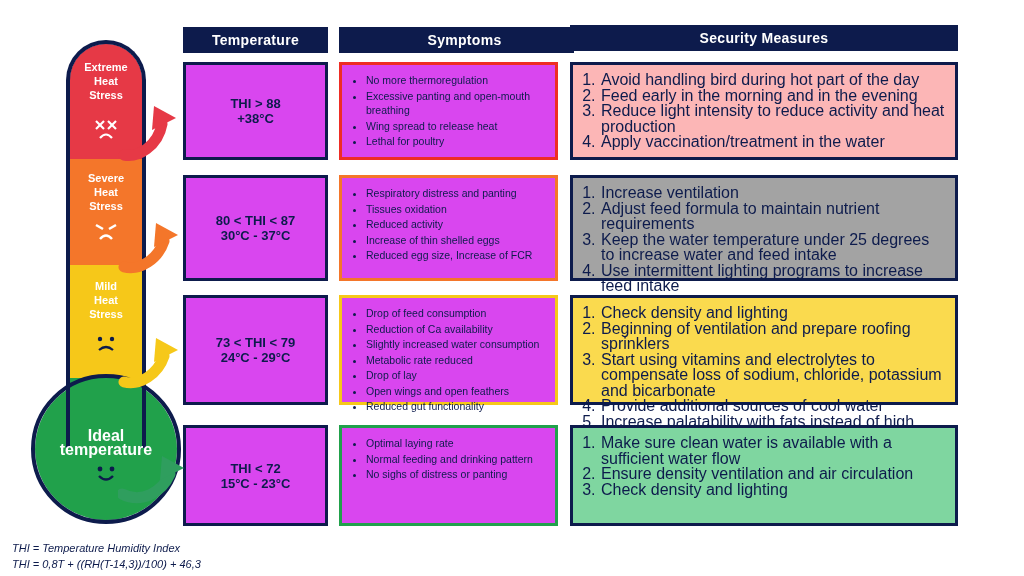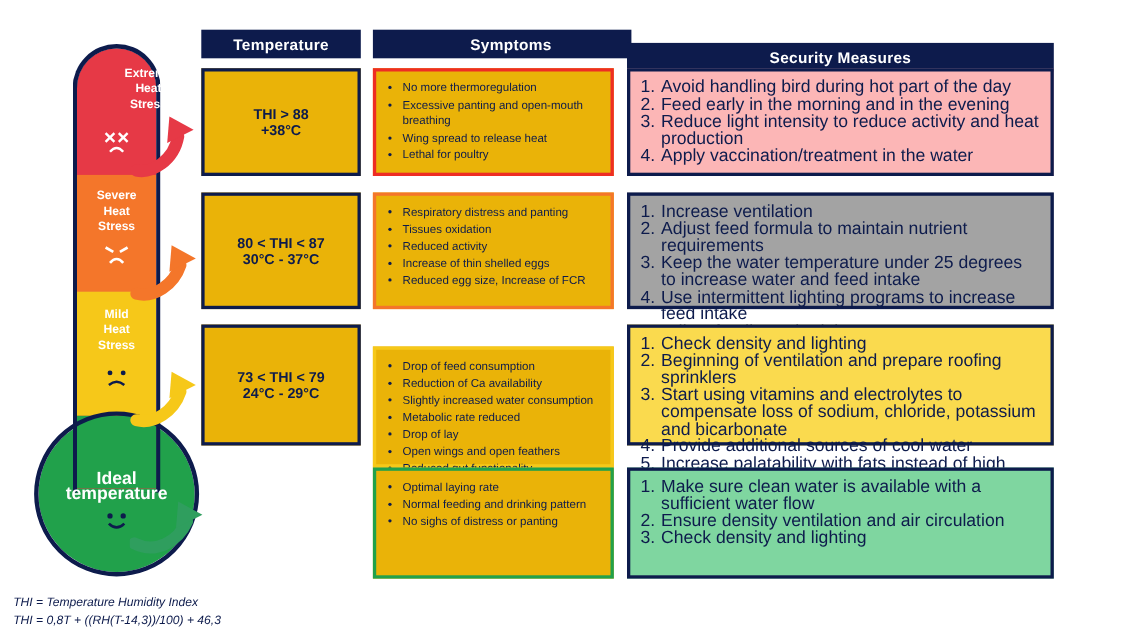--- a/index.html
+++ b/index.html
@@ -19,21 +19,21 @@
     background:#0d1b4c;
     color:#ffffff;
     font-weight:bold;
     font-size:14px;
     display:flex;align-items:center;justify-content:center;
     letter-spacing:.3px;
     height:26px;
   }
   #hdr-temp{left:183px;top:27px;width:145px;}
   #hdr-symp{left:339px;top:27px;width:219px;padding-left:16px;}
-  #hdr-sec {left:570px;top:39px;width:388px;}
+  #hdr-sec {left:570px;top:25px;width:388px;}
 
   
   .thermo{position:absolute;left:70px;top:44px;width:72px;height:400px;}
   .tube{
     position:absolute;left:0;top:0;width:72px;height:400px;
     border-radius:36px 36px 0 0;
     overflow:hidden;
     background:#e63946;
   }
   .seg{position:absolute;left:0;width:72px;}
@@ -54,21 +54,21 @@
   .bulb-outline{
     position:absolute;left:-39px;top:330px;width:150px;height:150px;
     border:4px solid #0d1b4c;border-radius:50%;
     box-sizing:border-box;pointer-events:none;
   }
   .thermo-label{
     position:absolute;left:0;width:72px;text-align:center;
     color:#ffffff;font-weight:bold;font-size:11px;line-height:14px;
     z-index:3;
   }
-  #lbl-extreme{top:16px;padding-left:29px;}
+  #lbl-extreme{top:16px;}
   #lbl-severe{top:127px;}
   #lbl-mild{top:235px;}
   #lbl-ideal{top:385px;left:-35px;width:142px;font-size:16px;}
   .face{
     position:absolute;left:0;width:72px;text-align:center;
     font-size:17px;z-index:3;color:#0d1b4c;
   }
   #face-extreme{top:75px;}
   #face-severe{top:178px;}
   #face-mild{top:290px;}
@@ -79,40 +79,40 @@
   #arrow-extreme{left:118px;top:100px;}
   #arrow-severe{left:118px;top:215px;}
   #arrow-mild{left:118px;top:330px;}
   #arrow-ideal{left:118px;top:448px;}
 
   
   .box{
     position:absolute;
     box-sizing:border-box;
     border:3px solid #0d1b4c;
-    background:#eab308;
+    background:#d946ef;
   }
   .temp-box{
     left:183px;width:145px;
     display:flex;flex-direction:column;align-items:center;justify-content:center;
     font-weight:bold;font-size:13px;color:#0d1b4c;
   }
   #temp-0{top:62px;height:98px;}
   #temp-1{top:175px;height:106px;}
   #temp-2{top:295px;height:110px;}
   #temp-3{top:425px;height:101px;}
 
   .symp-box{
     left:339px;width:219px;
     padding:8px 6px 8px 6px;
     box-sizing:border-box;
   }
   #symp-0{top:62px;height:98px;border-color:#ee2d24;}
   #symp-1{top:175px;height:106px;border-color:#f4762a;}
-  #symp-2{top:295px;height:110px;border-color:#f6c819;margin-top:20px;}
+  #symp-2{top:295px;height:110px;border-color:#f6c819;}
   #symp-3{top:425px;height:101px;border-color:#21a14b;}
   .symp-box ul{
     margin:0;padding:0 0 0 18px;list-style:disc;
   }
   .symp-box li{
     font-size:10.5px;line-height:14.5px;color:#0d1b4c;
     margin-bottom:1px;
   }
 
   .sec-box{
@@ -244,20 +244,24 @@
     <div>THI &gt; 88</div>
     <div>+38°C</div>
   </div>
   <div class="box temp-box" id="temp-1">
     <div>80 &lt; THI &lt; 87</div>
     <div>30°C - 37°C</div>
   </div>
   <div class="box temp-box" id="temp-2">
     <div>73 &lt; THI &lt; 79</div>
     <div>24°C - 29°C</div>
+  </div>
+  <div class="box temp-box" id="temp-3">
+    <div>THI &lt; 72</div>
+    <div>15°C - 23°C</div>
   </div>
 
   <div class="box symp-box" id="symp-0">
     <ul>
       <li>No more thermoregulation</li>
       <li>Excessive panting and open-mouth breathing</li>
       <li>Wing spread to release heat</li>
       <li>Lethal for poultry</li>
     </ul>
   </div>

